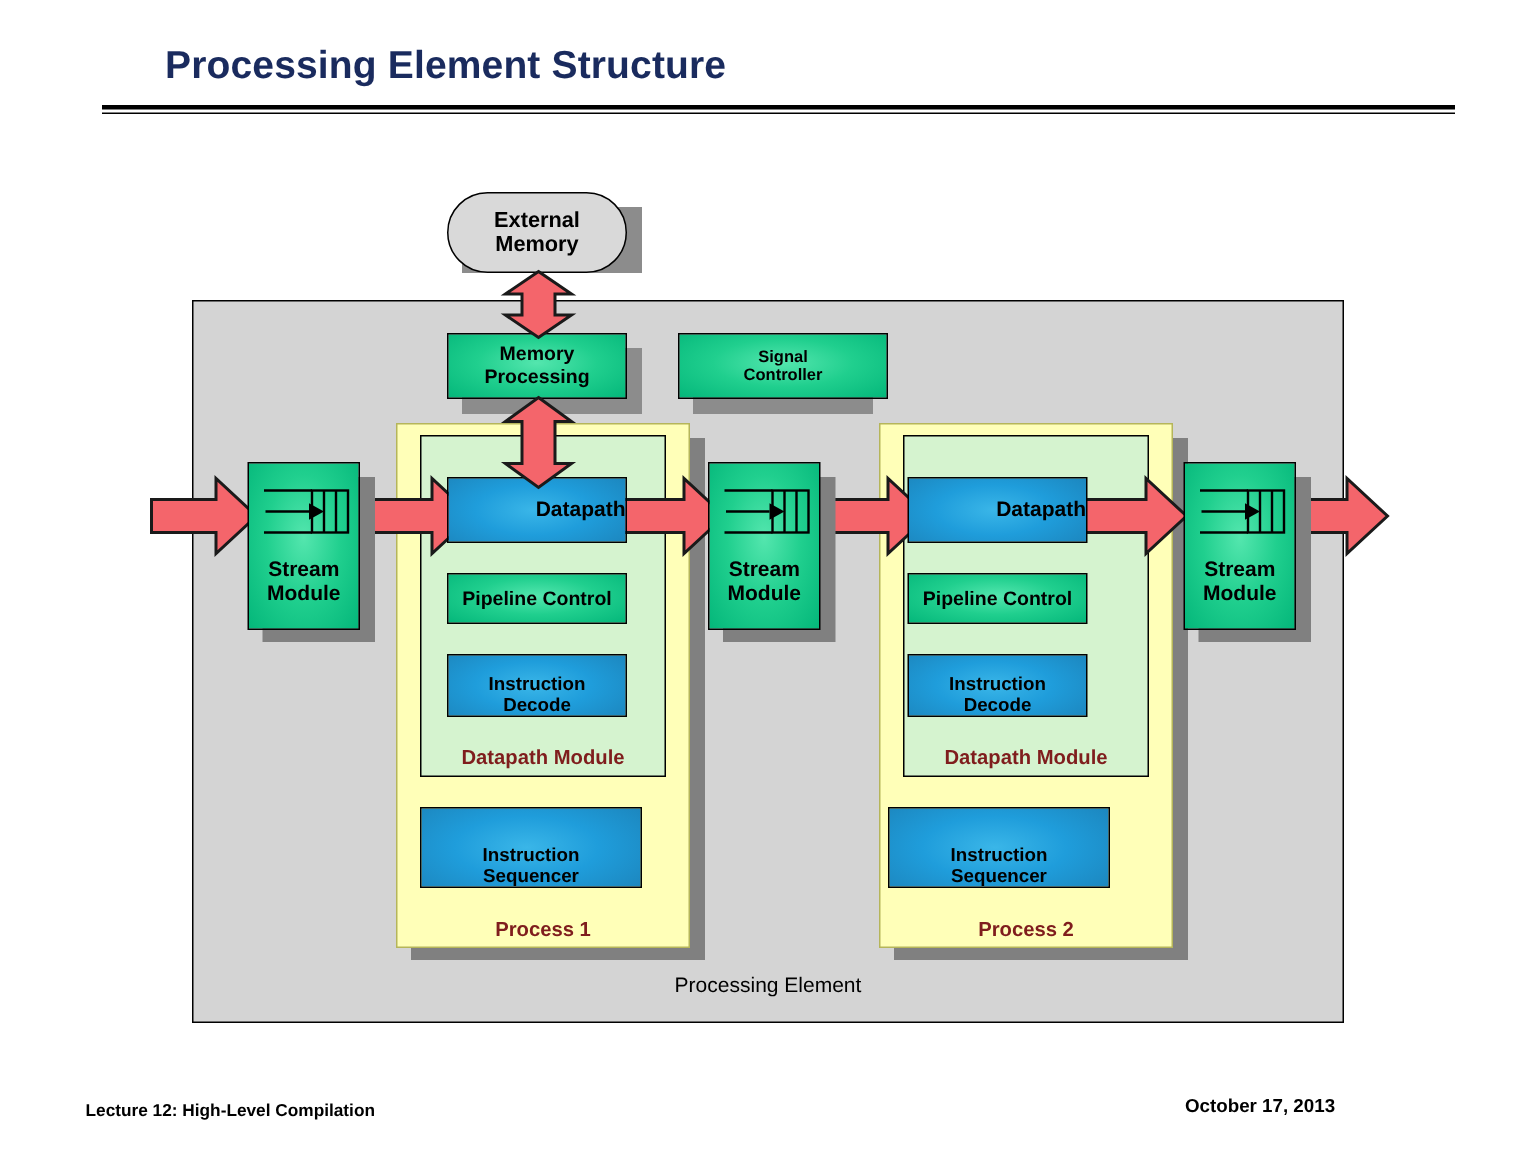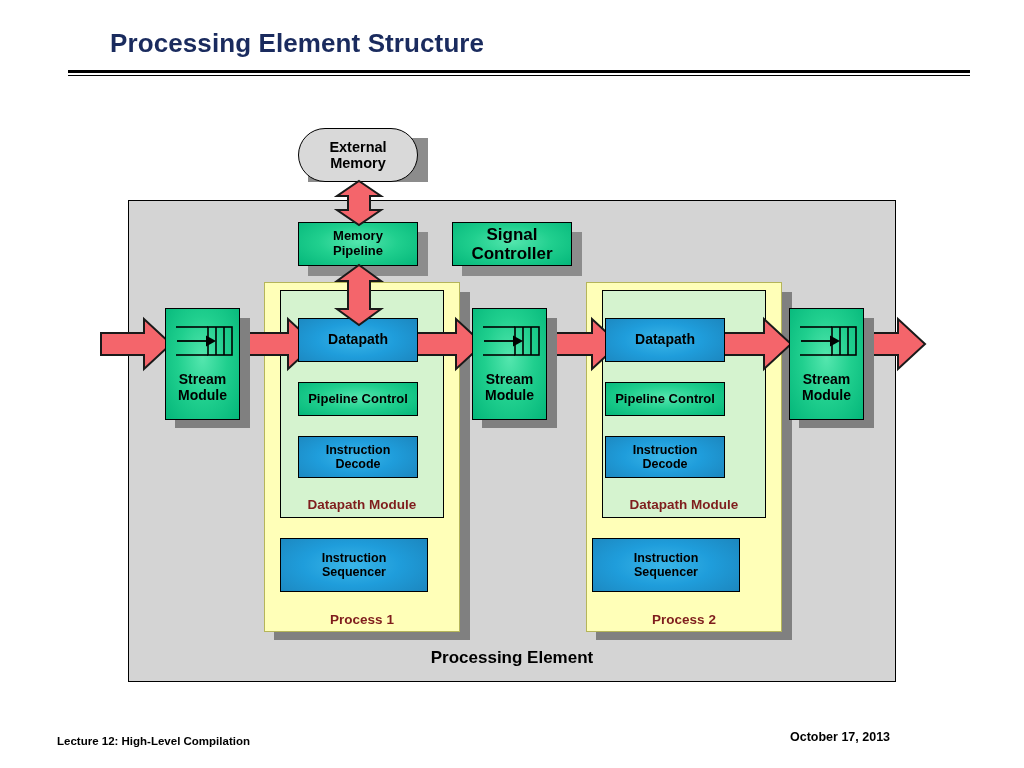--- a/index.html
+++ b/index.html
@@ -57,20 +57,21 @@
 
   
   .fill-green{
     background:
       radial-gradient(ellipse 75% 85% at 50% 45%, #54e6ae 0%, #20cf8e 45%, #00b377 100%);
   }
   
   .fill-blue{
     background:
       radial-gradient(ellipse 78% 95% at 48% 50%, #3ab6e8 0%, #1f9ddb 42%, #1b7fb5 100%);
+    justify-content: flex-end;
   }
   .fill-gray{ background:#d9d9d9; }
 
   
   .cont-pe{
     position:absolute;box-sizing:border-box;
     background:#d4d4d4;border:1.5px solid #000;
     z-index:1;
   }
   .cont-yellow{
@@ -82,21 +83,21 @@
     position:absolute;box-sizing:border-box;
     background:#d5f3cf;border:1.5px solid #000;
     z-index:5;
   }
   .cont-label{
     position:absolute;
     font-size:13.5px;font-weight:bold;color:#7f1d1d;
     text-align:center;z-index:7;white-space:nowrap;
   }
   #pe-label{
-    position:absolute;font-size:17px;font-weight:bold;color:#000;
+    position:absolute;font-size:14px;font-weight:normal;color:#000;
     text-align:center;z-index:7;white-space:nowrap;
   }
 
   
   .arrow{position:absolute;z-index:8;}
   .arrow svg{display:block;overflow:visible;}
 
   
   .fifo-icon{position:absolute;z-index:7;}
   .sm-label{
@@ -125,25 +126,25 @@
     <polygon points="25,1 47,16 36,16 36,30 47,30 25,45 3,30 14,30 14,16 3,16" fill="#f4656b" stroke="#1a1a1a" stroke-width="2" stroke-linejoin="miter"></polygon>
   </svg>
 </div>
 
 <div class="cont-pe" style="left:128px;top:200px;width:768px;height:482px;"></div>
 <div id="pe-label" style="left:128px;top:648px;width:768px;">Processing Element</div>
 
 <div class="plain-shadow" style="left:308px;top:232px;width:120px;height:44px;"></div>
 <div class="box fill-green" style="left:298px;top:222px;width:120px;height:44px;font-size:13px;flex-direction:column;">
   <span>Memory</span>
-  <span>Pipeline</span>
+  <span>Processing</span>
 </div>
 
 <div class="plain-shadow" style="left:462px;top:232px;width:120px;height:44px;"></div>
-<div class="box fill-green" style="left:452px;top:222px;width:120px;height:44px;font-size:17px;flex-direction:column;">
+<div class="box fill-green" style="left:452px;top:222px;width:140px;height:44px;font-size:11px;flex-direction:column;">
   <span>Signal</span>
   <span>Controller</span>
 </div>
 
 <div class="arrow" style="left:334px;top:264px;">
   <svg width="50" height="62" viewBox="0 0 50 62">
     <polygon points="25,1 47,17 36,17 36,45 47,45 25,61 3,45 14,45 14,17 3,17" fill="#f4656b" stroke="#1a1a1a" stroke-width="2" stroke-linejoin="miter"></polygon>
   </svg>
 </div>
 

